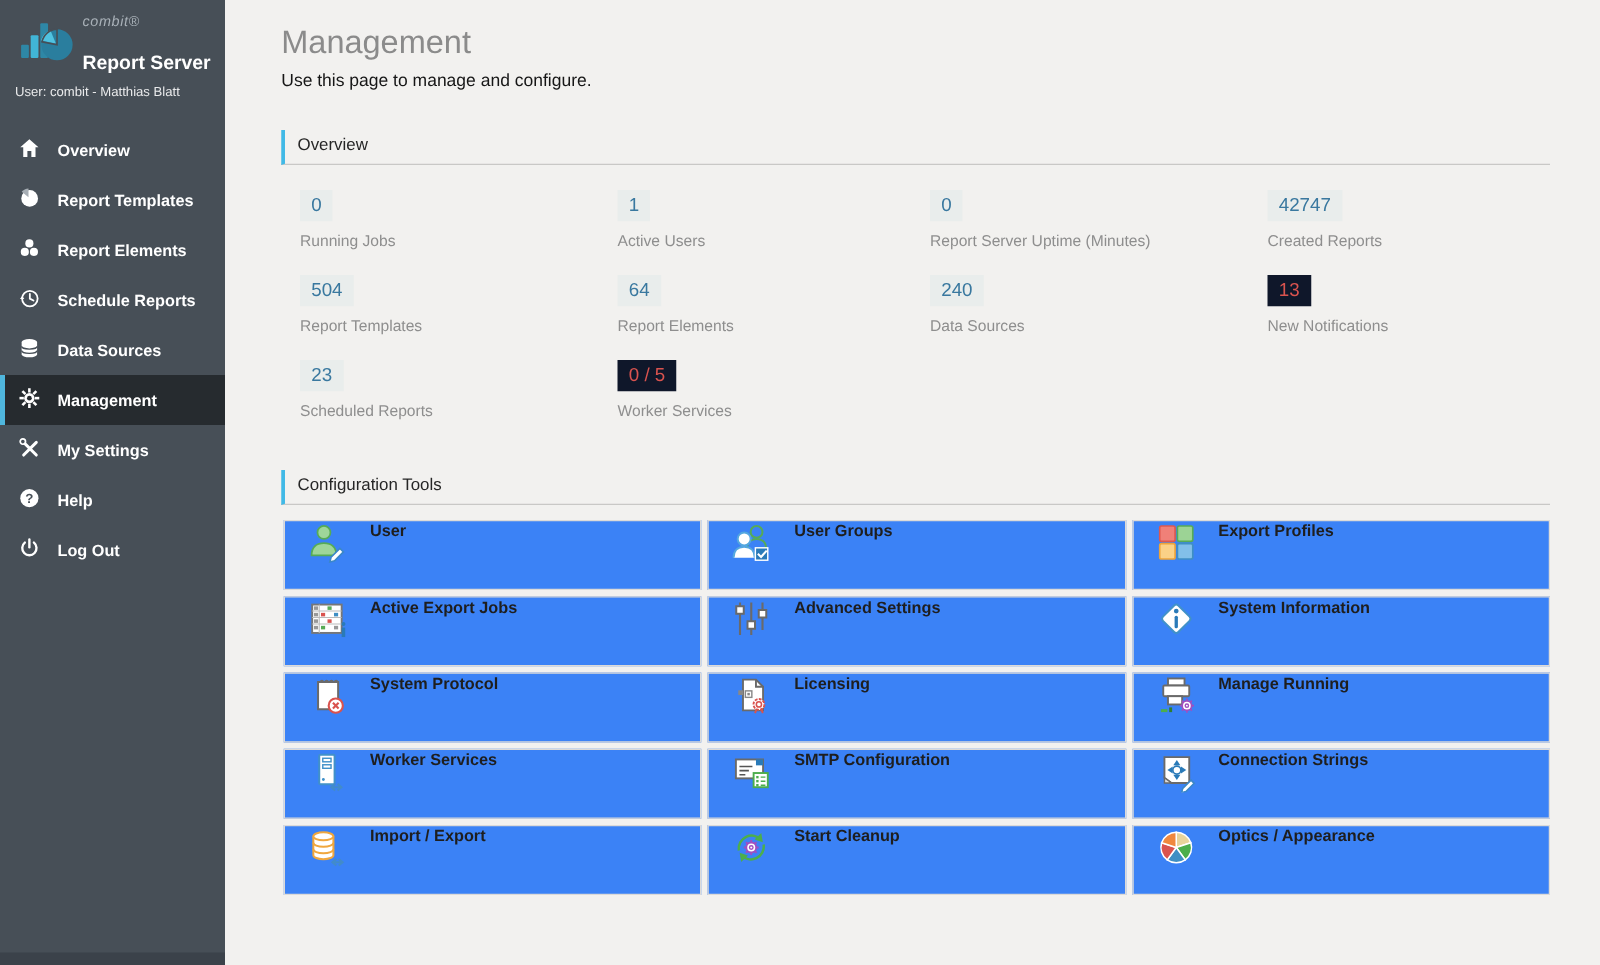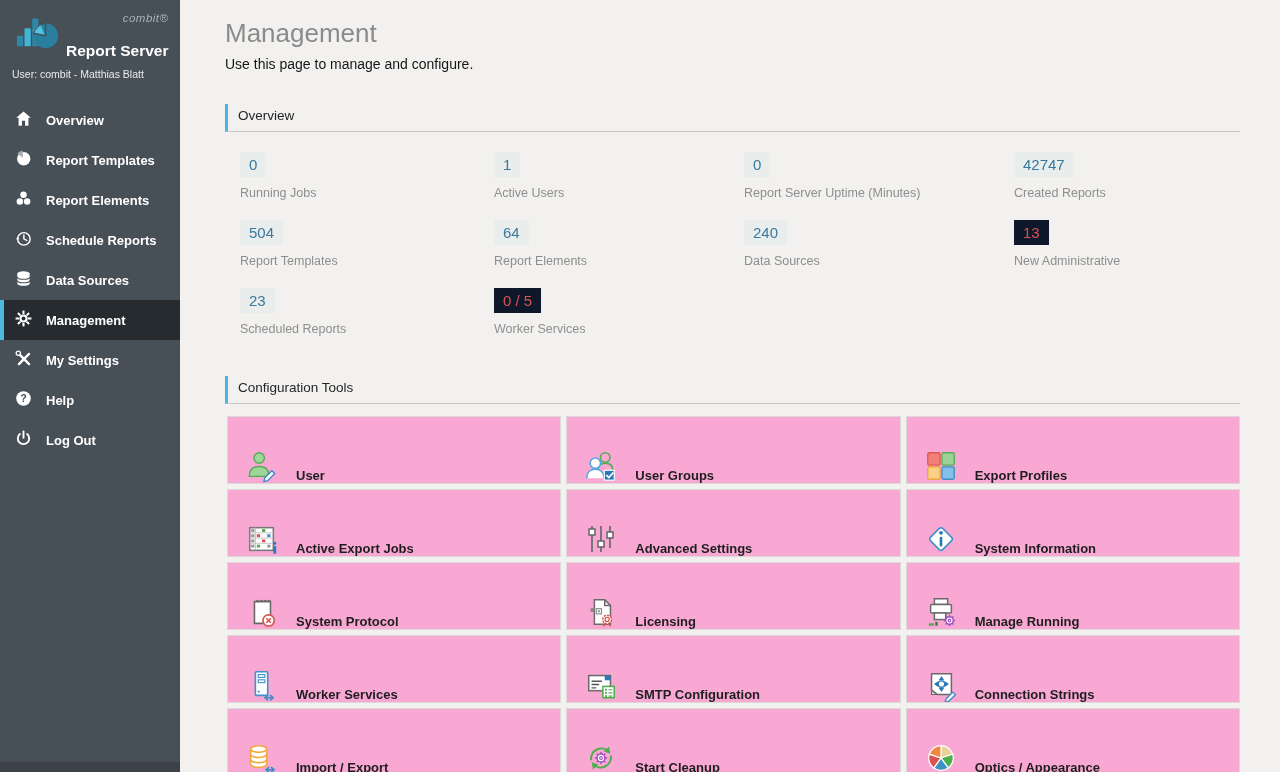--- a/index.html
+++ b/index.html
@@ -8,21 +8,21 @@
     width:1280px; height:772px; overflow:hidden; position:relative;
     font-family:"Liberation Sans", sans-serif;
     background:#f2f1ef; color:#1e1e1e;
   }
   
   .sidebar {
     position:absolute; left:0; top:0; width:180px; height:772px;
     background:#474f57; color:#fff;
   }
   .sidebar-bottom-strip { position:absolute; bottom:0; left:0; width:100%; height:10px; background:#3b424a; }
-  .logo { display:flex; align-items:flex-start; padding:8px 10px 0 14px; gap:6px;text-align:right; }
+  .logo { display:flex; align-items:flex-start; padding:8px 10px 0 14px; gap:6px; }
   .logo-text { padding-top:4px; }
   .brand-top { font-style:italic; color:#a9b1b8; font-size:11.5px; letter-spacing:0.5px; }
   .brand-name { color:#fff; font-weight:bold; font-size:15.5px; margin-top:18px; white-space:nowrap; }
   .user-line { font-size:10.5px; color:#e9eaeb; padding:8px 12px 0 12px; }
   .nav { margin-top:20px; }
   .nav-item {
     display:flex; align-items:center; gap:13px;
     padding:9px 10px 9px 14px; cursor:pointer;
     font-size:13px; font-weight:600; color:#fff;
     border-left:4px solid transparent; padding-left:10px;
@@ -44,22 +44,22 @@
   .stat { padding:8px 0 12px 15px; }
   .stat-value {
     display:inline-block; background:#e9edec; color:#39789f;
     font-size:15px; padding:4px 9px; min-width:11px; text-align:center;
   }
   .stat.alert .stat-value { background:#0f172a; color:#d9534f; }
   .stat-label { margin-top:9px; color:#8e8e8e; font-size:12.5px; }
   
   .tools { display:grid; grid-template-columns:repeat(3,1fr); gap:5px; margin-top:12px; margin-left:2px; }
   .tool-card {
-    display:flex; align-items:flex-end; gap:17px; height:68px;
-    background:#f9a8d4; border:1px solid #dcdad8; padding-left:17px; cursor:pointer;
+    display:flex; align-items:flex-start; gap:17px; height:56px;
+    background:#3b82f6; border:1px solid #dcdad8; padding-left:17px; cursor:pointer;
   }
   .tool-icon { width:34px; height:34px; flex:0 0 34px; }
   .tool-label { font-size:13px; font-weight:700; color:#1e1e1e; }
 </style>
 </head>
 <body>
 
 <div class="sidebar">
   <div class="logo">
     <span>
@@ -192,21 +192,21 @@
     <div class="stat">
       <span class="stat-value">64</span>
       <div class="stat-label">Report Elements</div>
     </div>
     <div class="stat">
       <span class="stat-value">240</span>
       <div class="stat-label">Data Sources</div>
     </div>
     <div class="stat alert">
       <span class="stat-value">13</span>
-      <div class="stat-label">New Administrative</div>
+      <div class="stat-label">New Notifications</div>
     </div>
     <div class="stat">
       <span class="stat-value">23</span>
       <div class="stat-label">Scheduled Reports</div>
     </div>
     <div class="stat alert">
       <span class="stat-value">0 / 5</span>
       <div class="stat-label">Worker Services</div>
     </div>
   </div>

